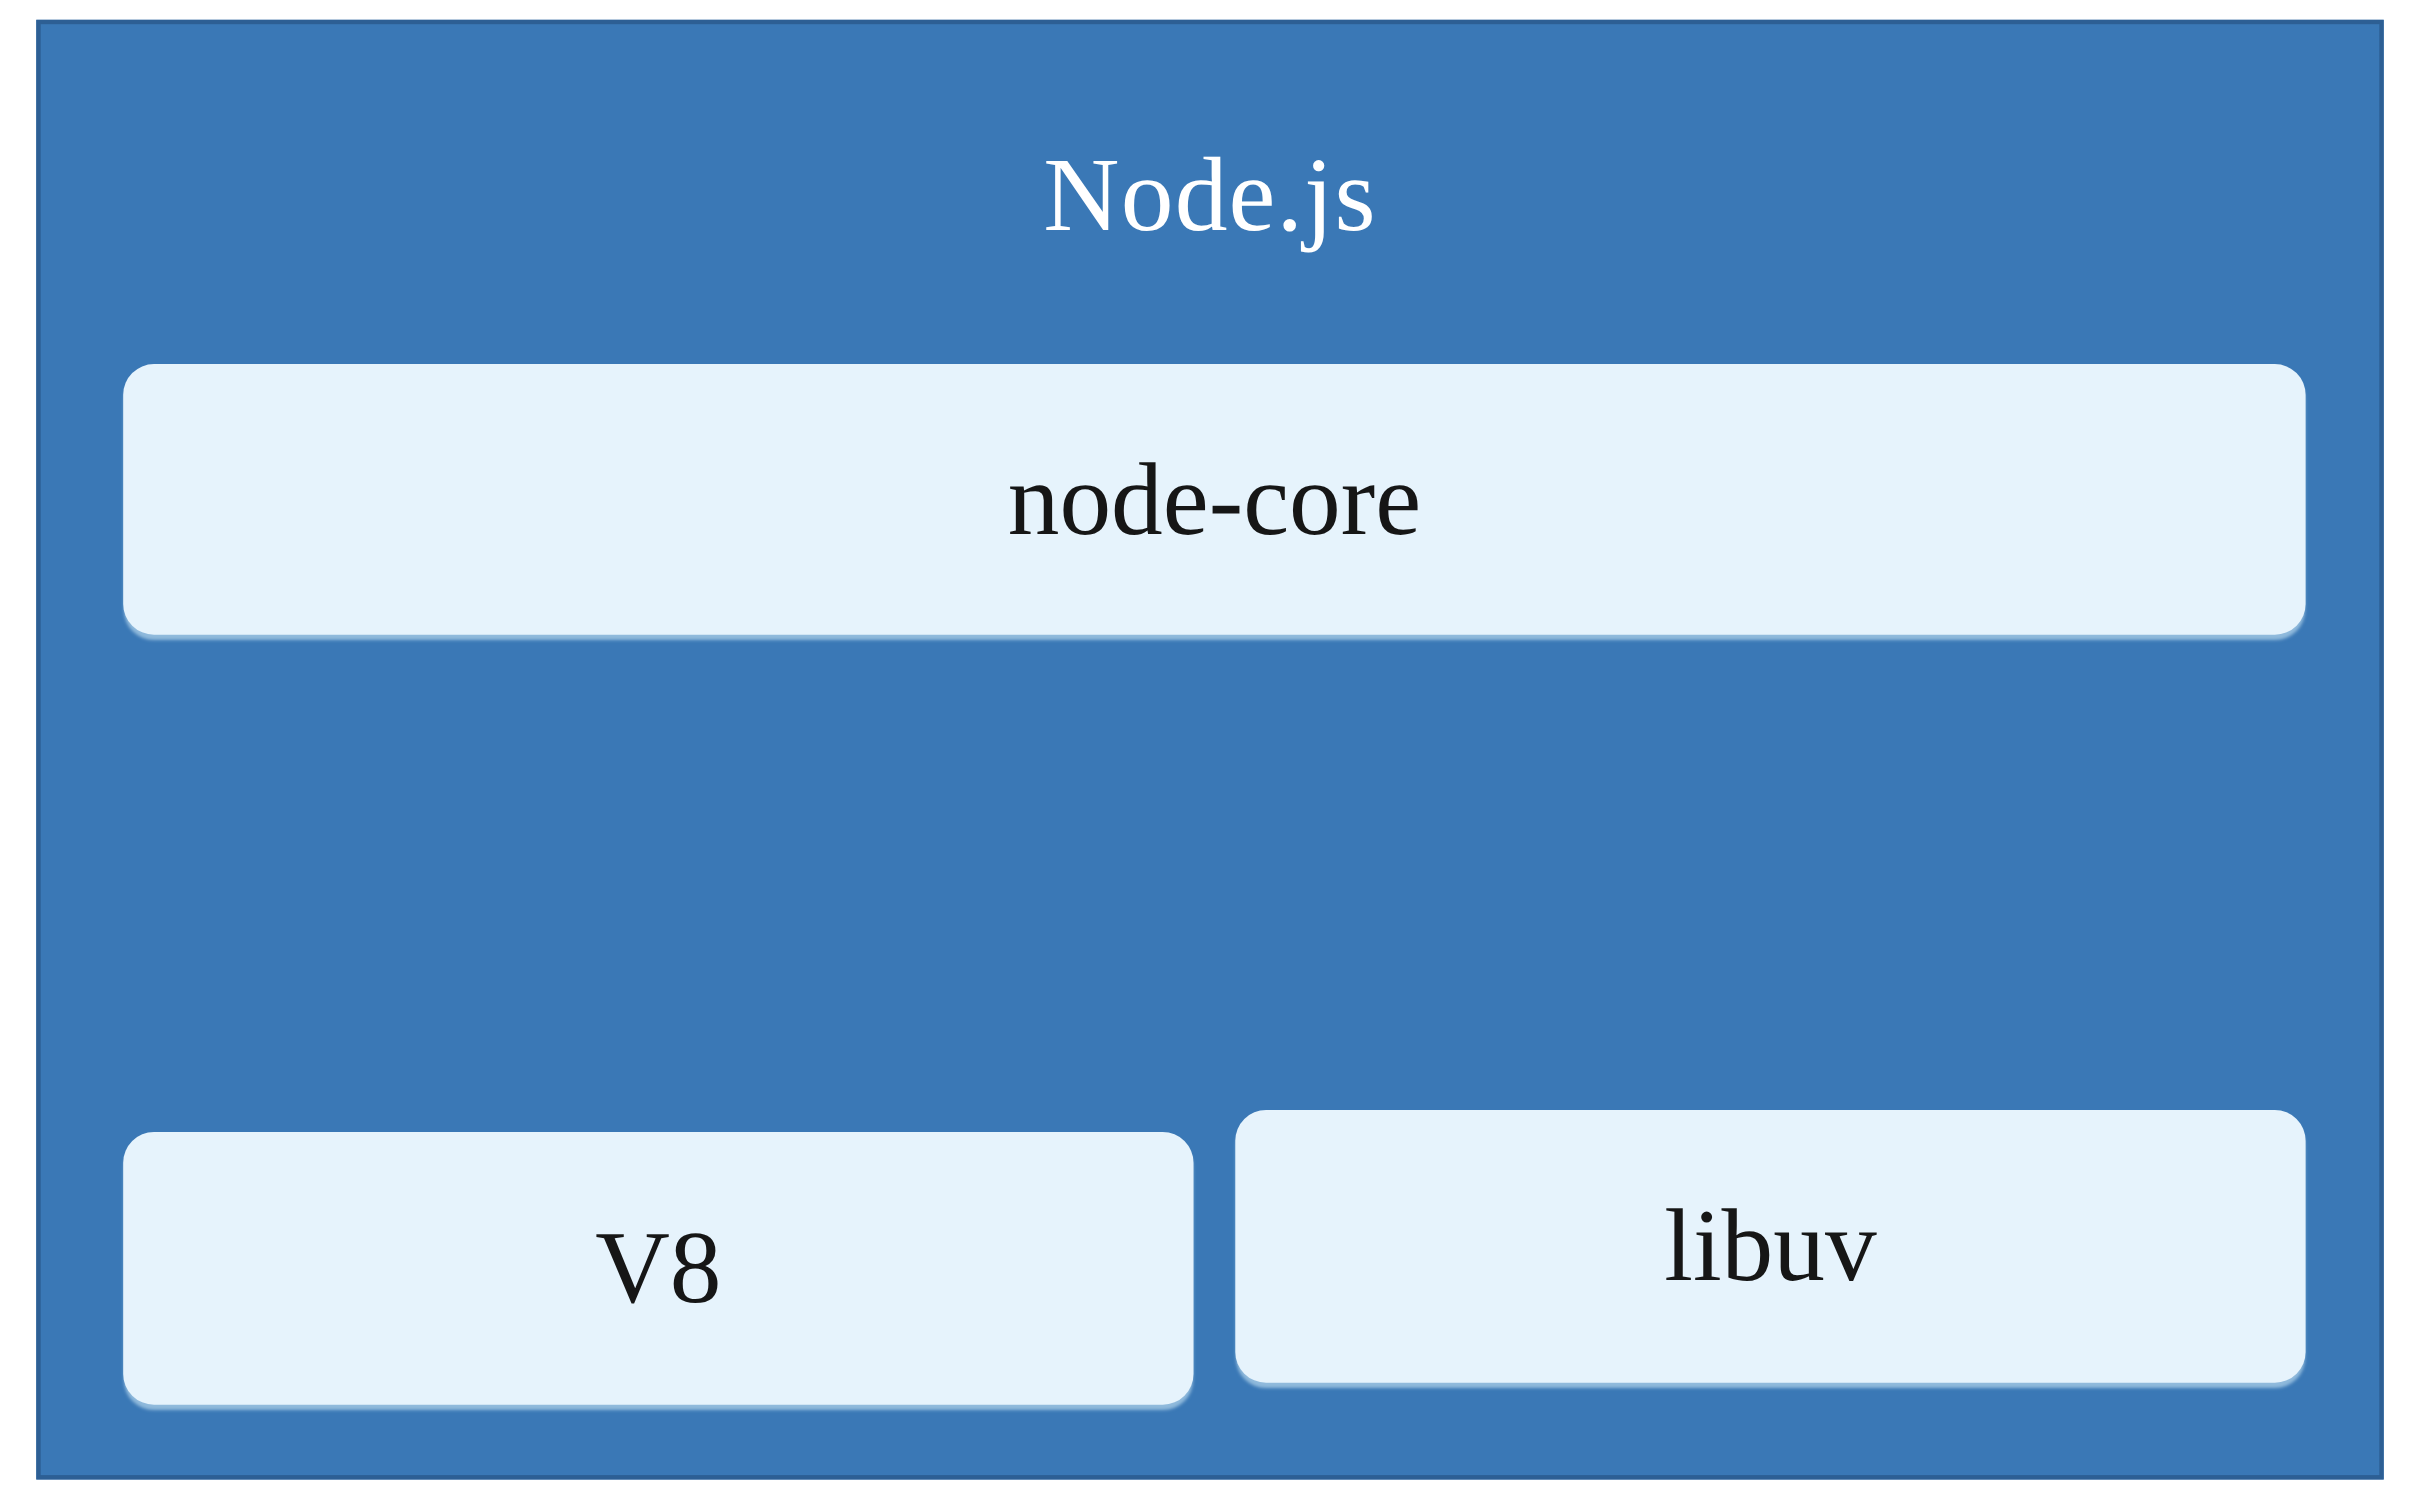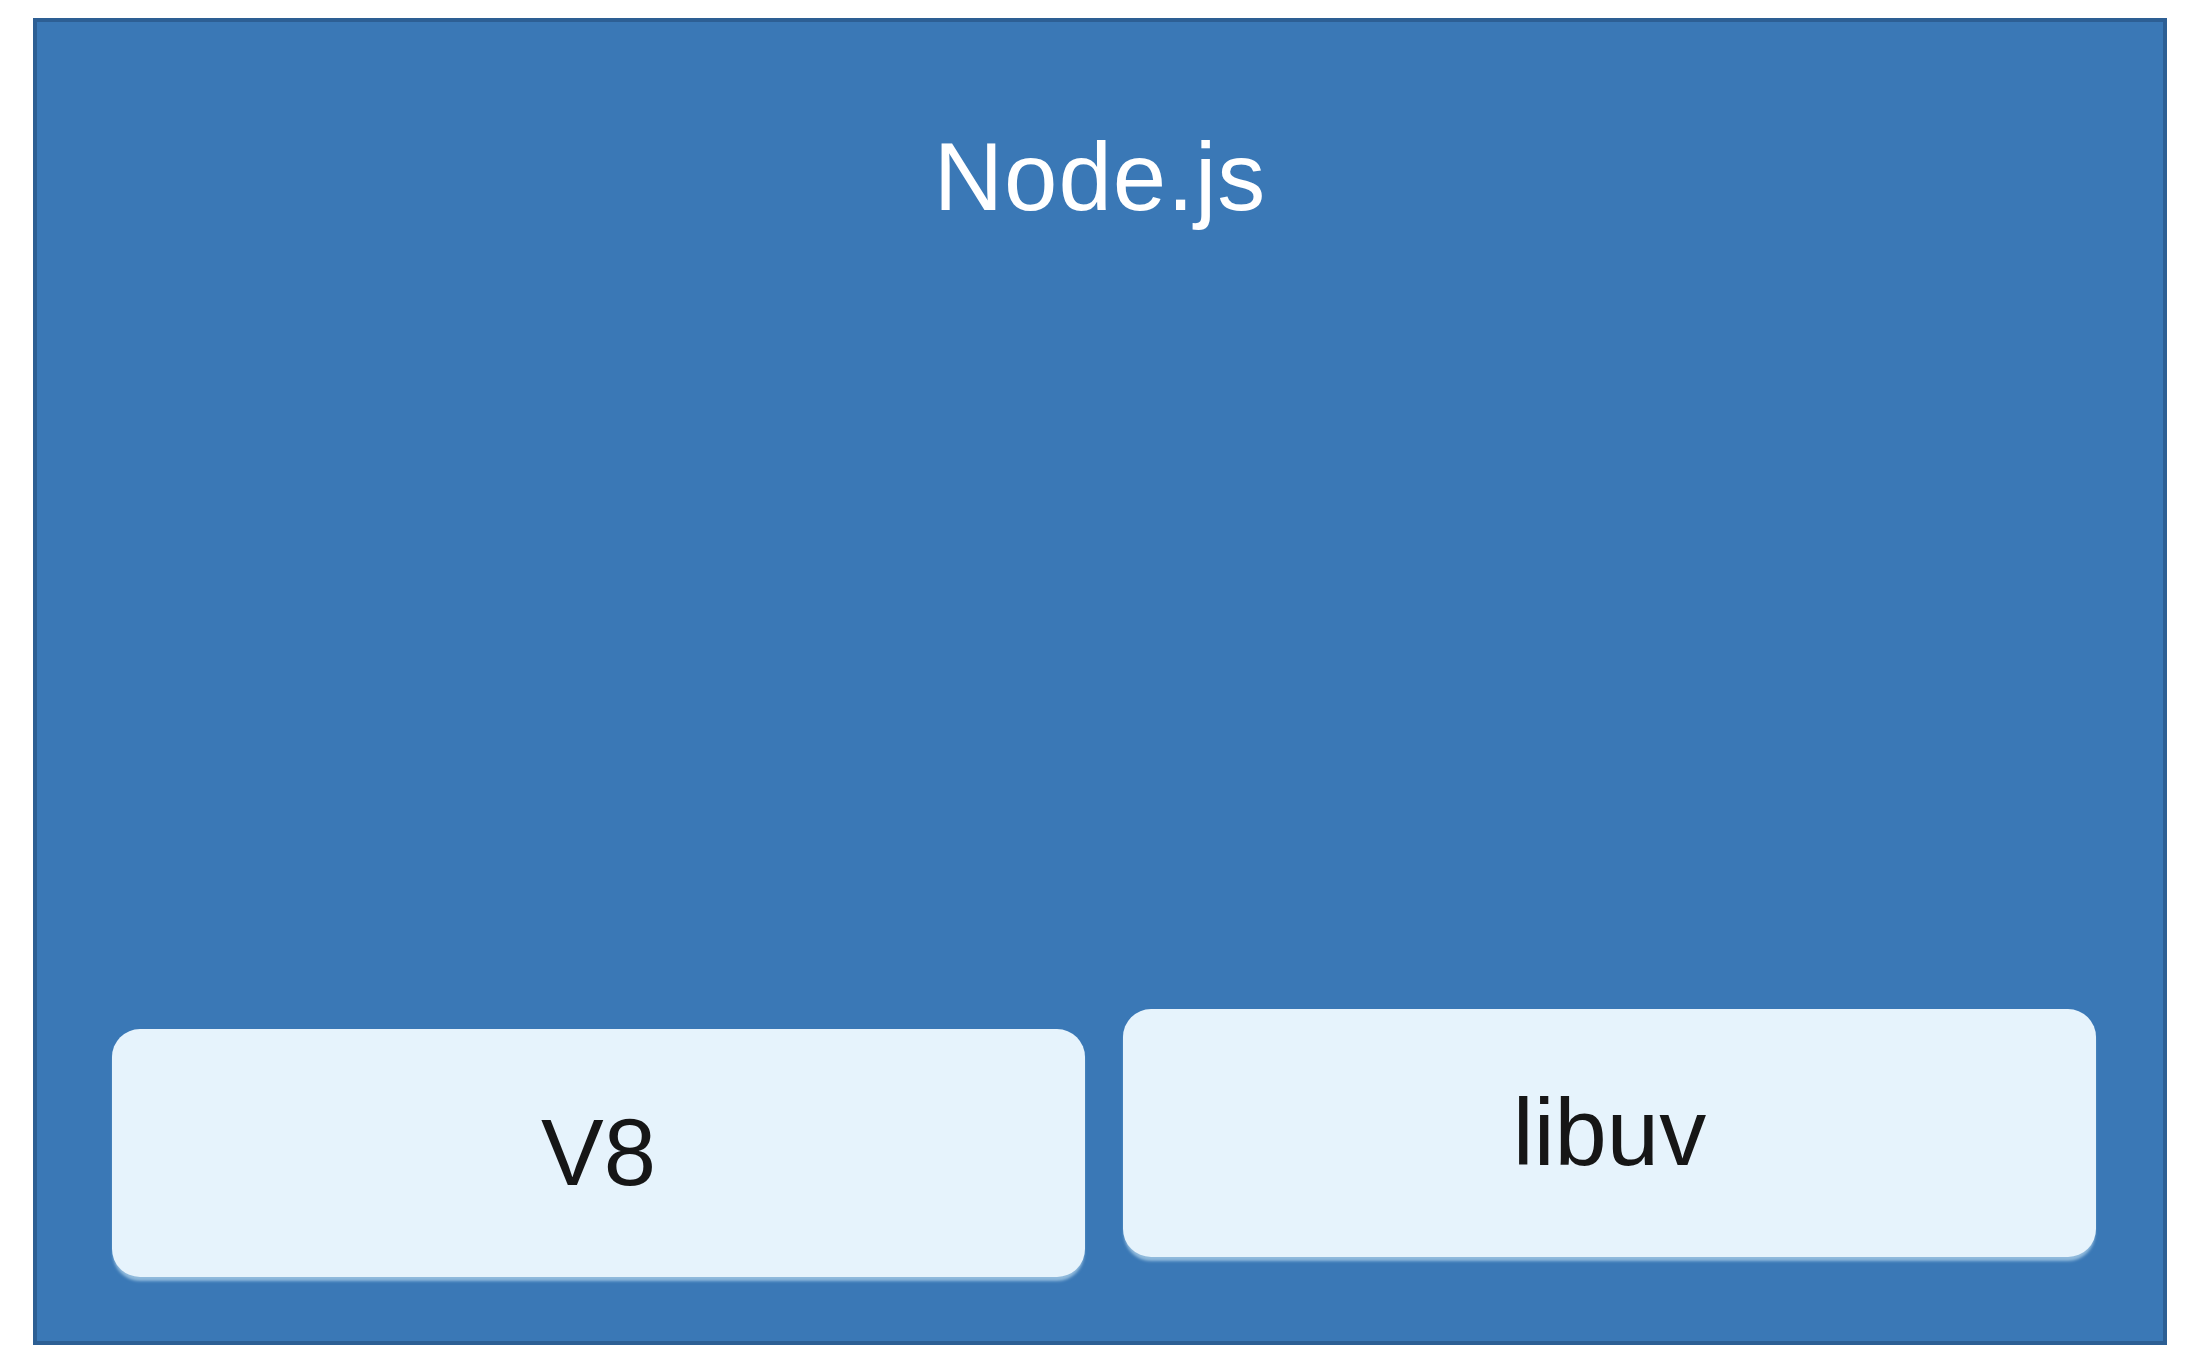--- a/index.html
+++ b/index.html
@@ -17,20 +17,21 @@
   }
   .diagram {
     position: absolute;
     left: 33px;
     top: 18px;
     width: 2134px;
     height: 1327px;
     box-sizing: border-box;
     background: var(--container, #3a78b6);
     border: 4px solid var(--container-border, #2d5f94);
+    font-family: Liberation Serif, serif;
   }
   .diagram-title {
     position: absolute;
     top: 100px;
     left: 0;
     width: 100%;
     text-align: center;
     color: var(--title-text, #ffffff);
     font-size: 96px;
     line-height: 1.15;
@@ -55,20 +56,23 @@
   #box-v8        { left: 75px;   top: 987px; width: 973px;  height: 248px; margin-top: 20px; }
   #box-libuv     { left: 1086px; top: 987px; width: 973px;  height: 248px; }
 </style>
 </head>
 <body>
 
 <div class="stage">
   <div class="diagram">
     <div class="diagram-title">Node.js</div>
 
+    <div class="layer-box" id="box-node-core">
+      <span>node-core</span>
+    </div>
 
 
     <div class="layer-box" id="box-v8">
       <span>V8</span>
     </div>
 
     <div class="layer-box" id="box-libuv">
       <span>libuv</span>
     </div>
   </div>

